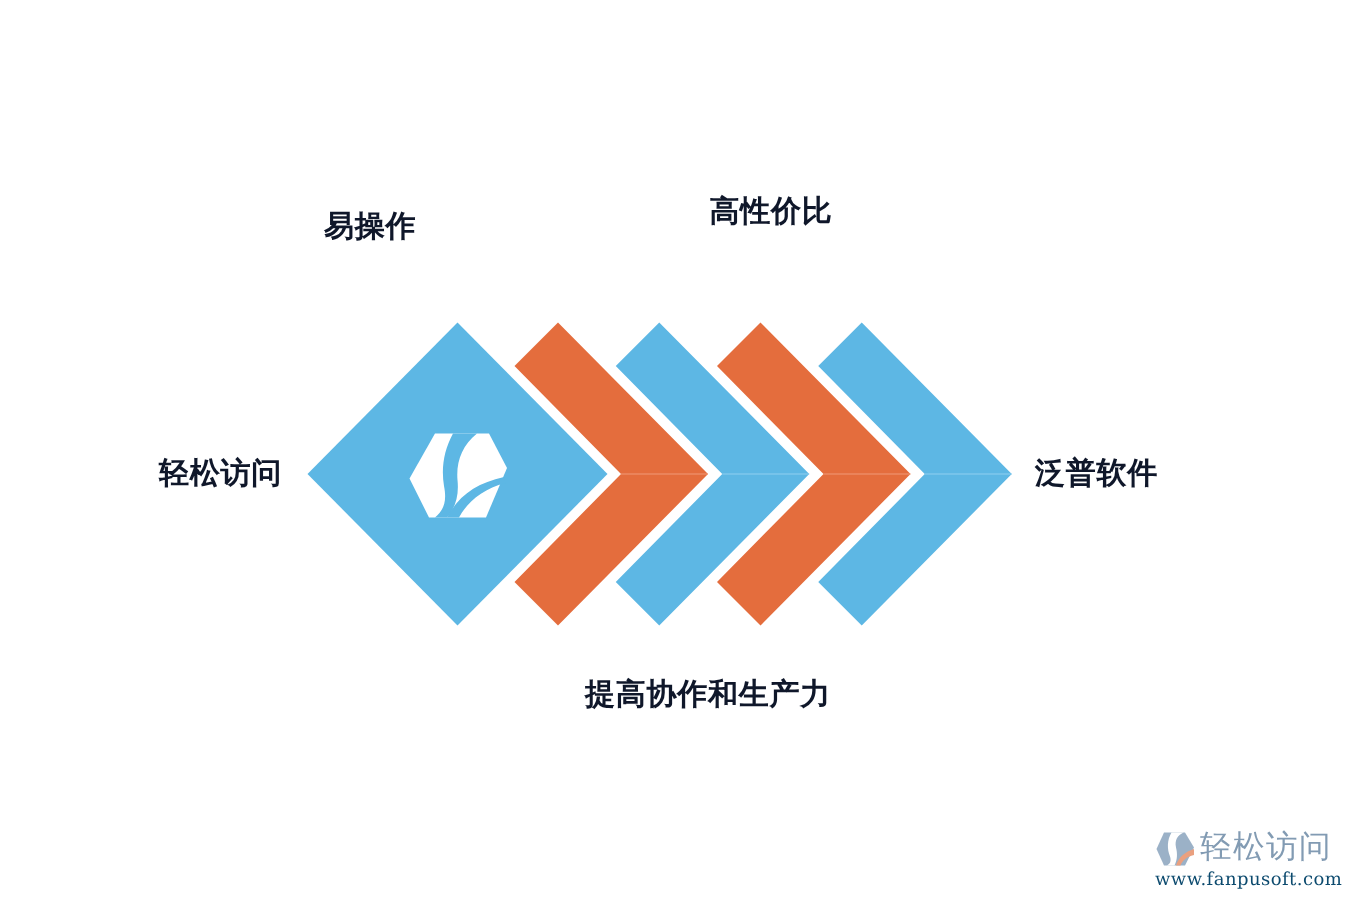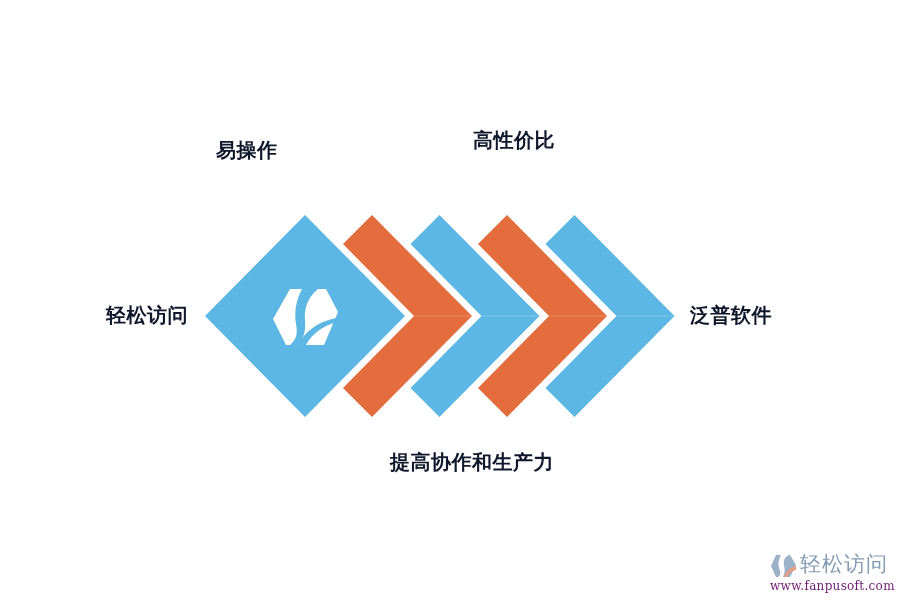--- a/index.html
+++ b/index.html
@@ -14,21 +14,21 @@
   }
   #diagram { position: absolute; left: 0; top: 0; }
   .wm {
     position: absolute; left: 768px; top: 551px; width: 130px; height: 46px;
   }
   .wm-name {
     position: absolute; left: 32px; top: 0px; font-size: 21px; color: #6d8aa6;
     letter-spacing: 1px; line-height: 26px; opacity: 0.85;
   }
   .wm-url {
-    position: absolute; left: 2px; top: 28px; font-size: 12px; color: #701a75;
+    position: absolute; left: 2px; top: 28px; font-size: 12px; color: #0c4a6e;
     font-family: "DejaVu Serif", "Liberation Serif", serif; letter-spacing: 0.3px;
     line-height: 14px;
   }
   .wm-logo { position: absolute; left: 2px; top: 3px; }
 </style>
 </head>
 <body>
 
 <svg id="diagram" width="900" height="600" viewBox="0 0 900 600">
 

